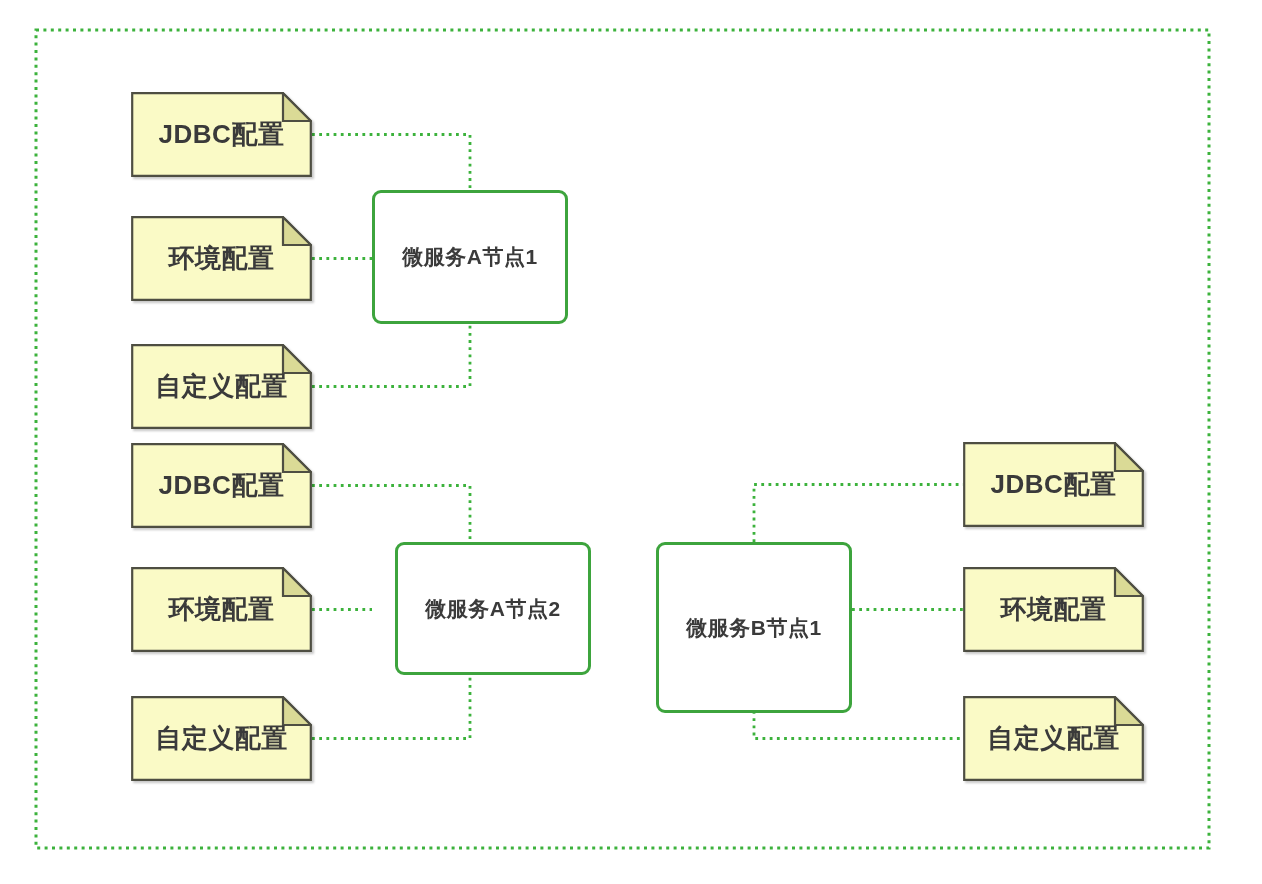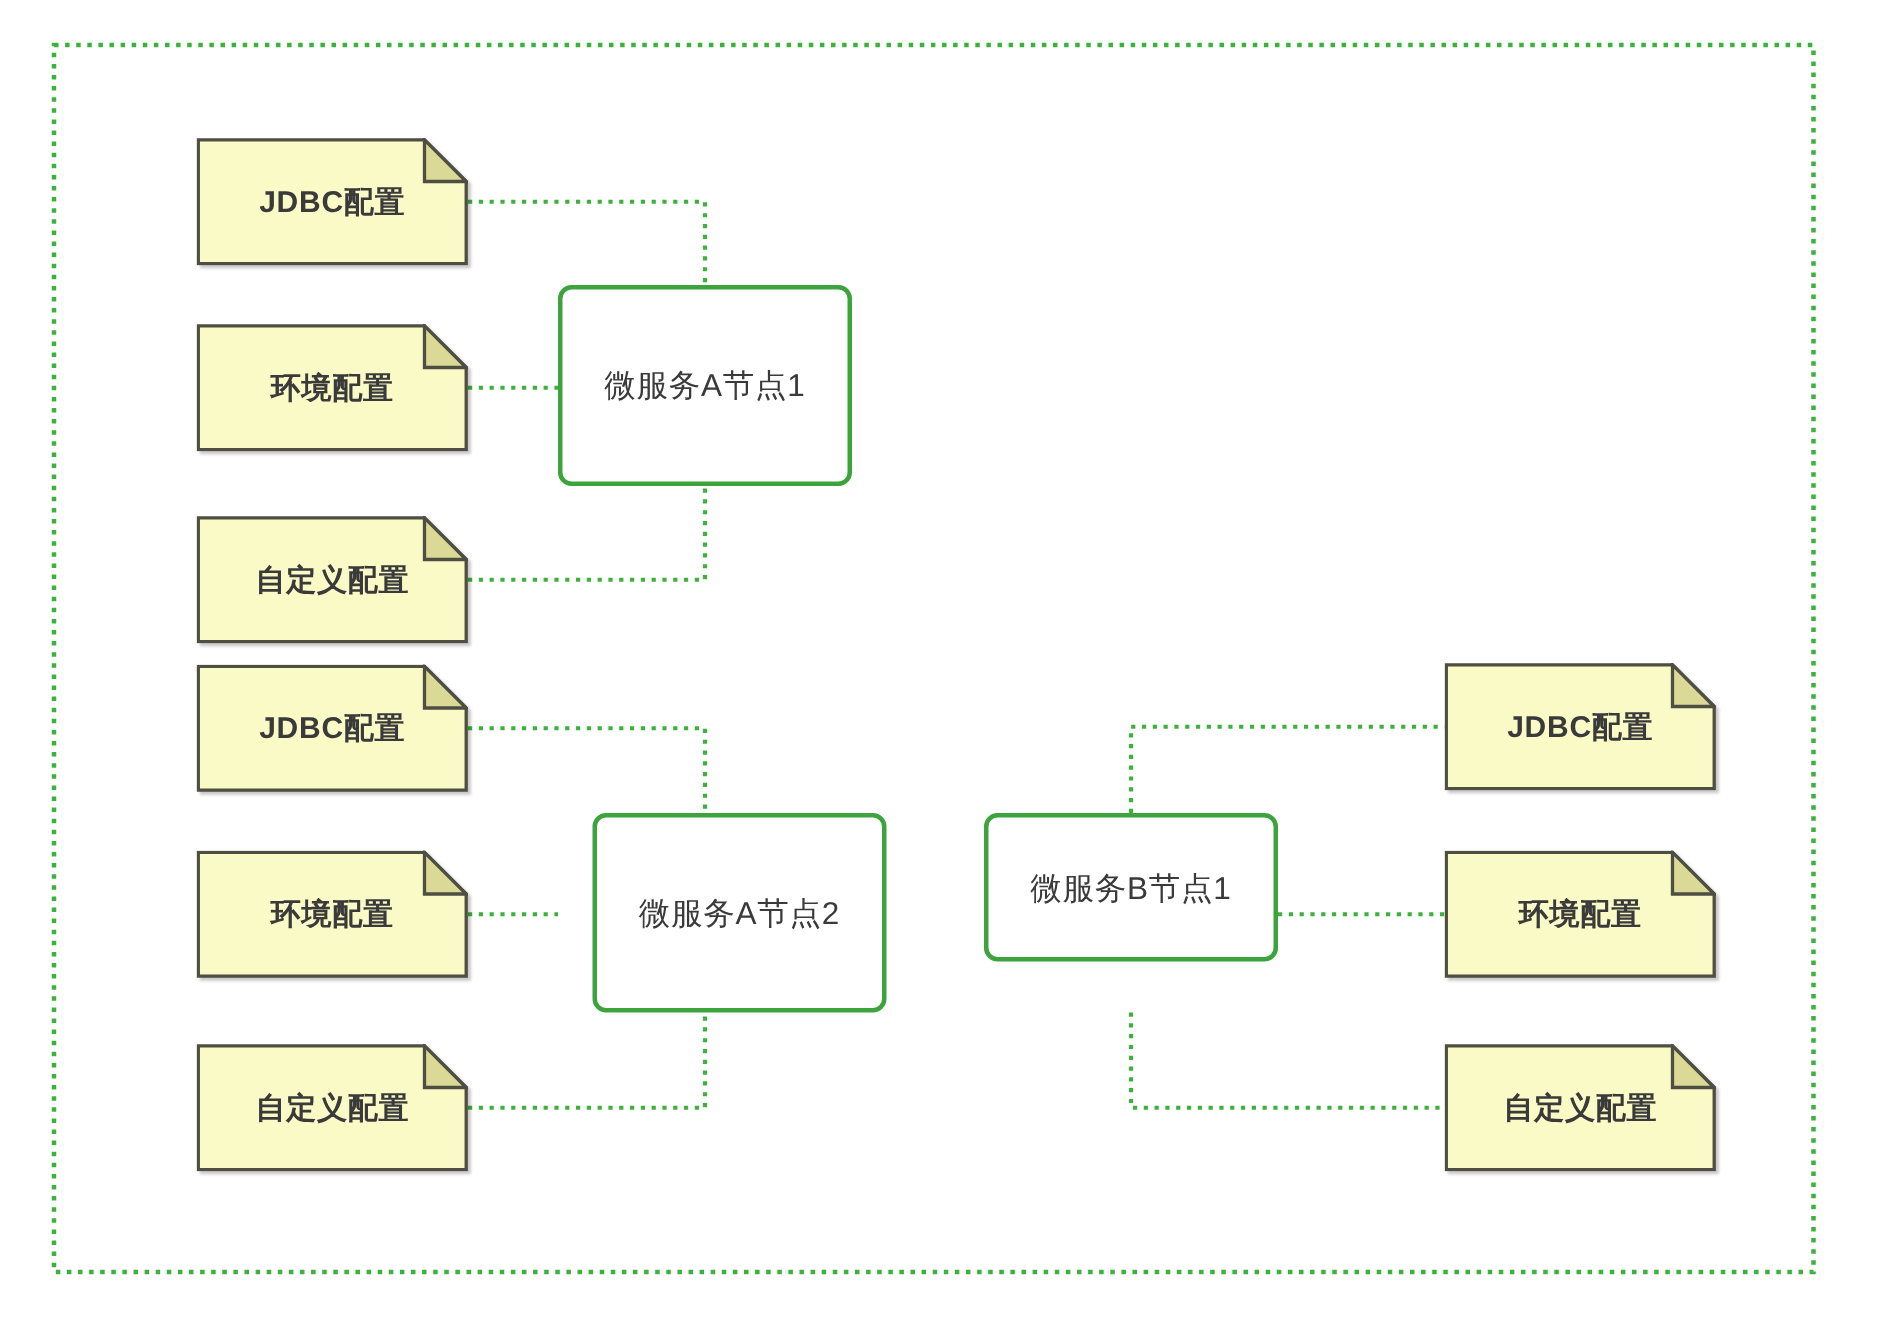--- a/index.html
+++ b/index.html
@@ -45,21 +45,21 @@
     position: absolute;
     background: #ffffff;
     border: 3px solid var(--box-green);
     border-radius: 9px;
     display: flex;
     align-items: center;
     justify-content: center;
   }
   .node-label {
     font-size: 21px;
-    font-weight: 400;
+    font-weight: 700;
     color: var(--text-color);
     letter-spacing: 0.5px;
     white-space: nowrap;
   }
   .note {
     position: absolute;
     width: 181px; height: 85px;
     display: flex;
     align-items: center;
     justify-content: center;
@@ -77,21 +77,21 @@
     stroke-linejoin: miter;
   }
   .note-fold {
     fill: var(--note-fold);
     stroke: var(--note-border);
     stroke-width: 2.2;
     stroke-linejoin: miter;
   }
   .note-label {
     position: relative;
-    font-size: 20px;
+    font-size: 26px;
     font-weight: 700;
     color: var(--text-color);
     letter-spacing: 0.5px;
     white-space: nowrap;
   }
 </style>
 </head>
 <body>
 
 <div class="canvas">
@@ -108,21 +108,21 @@
     <path class="conn" d="M852,609.5 L963,609.5"></path>
     <path class="conn" d="M754,675 L754,738.5 L963,738.5"></path>
   </svg>
 
   <div class="node" style="left:372px; top:190px; width:196px; height:134px;">
     <span class="node-label">微服务A节点1</span>
   </div>
   <div class="node" style="left:372px; top:542px; width:196px; height:133px;margin-left:23px;">
     <span class="node-label">微服务A节点2</span>
   </div>
-  <div class="node" style="left:656px; top:542px; width:196px; height:99px;">
+  <div class="node" style="left:656px; top:542px; width:196px; height:171px;">
     <span class="node-label">微服务B节点1</span>
   </div>
 
   <div class="note" style="left:131px; top:92px;">
     <svg class="note-shape" viewBox="0 0 181 85" preserveAspectRatio="none" aria-hidden="true">
       <path class="note-body" d="M1.2,1.2 L152,1.2 L179.8,29 L179.8,83.8 L1.2,83.8 Z"></path>
       <path class="note-fold" d="M152,1.2 L179.8,29 L152,29 Z"></path>
     </svg>
     <span class="note-label">JDBC配置</span>
   </div>

